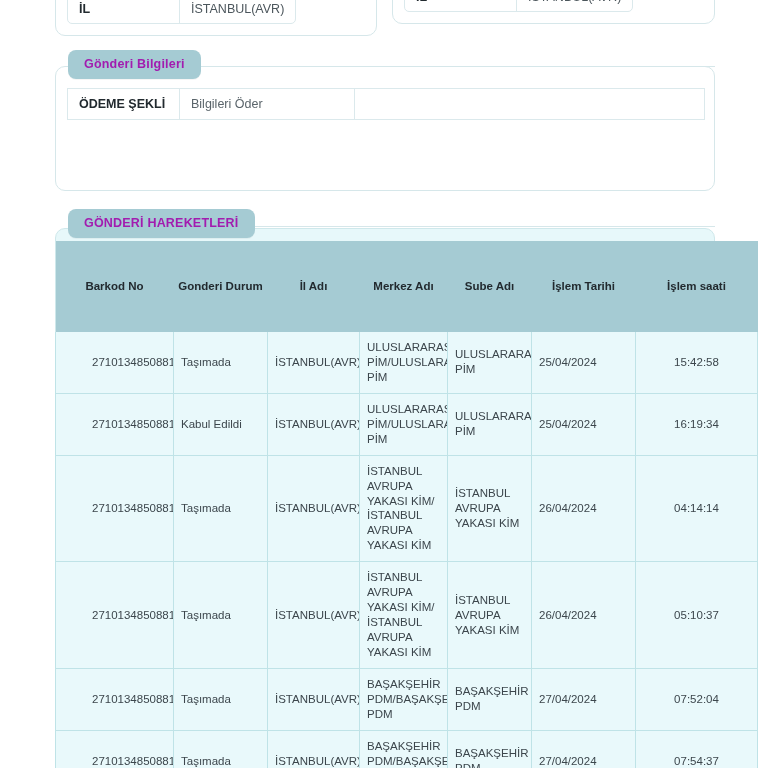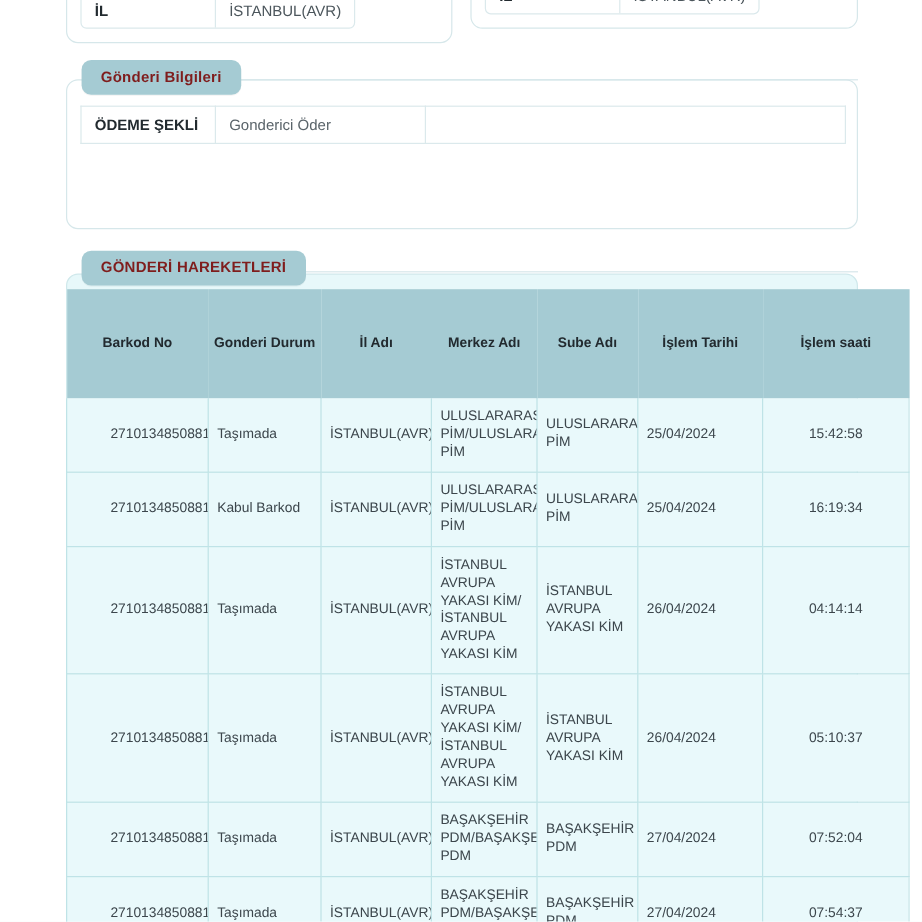--- a/index.html
+++ b/index.html
@@ -72,21 +72,21 @@
   }
 
   
   .section-tab {
     position: absolute;
     background: #a5cbd3;
     border-radius: 8px;
     padding: 7px 16px 8px 16px;
     font-weight: bold;
     font-size: 12.5px;
-    color: #7f1d1d;
+    color: #a21caf;
     letter-spacing: 0.2px;
     white-space: nowrap;
     z-index: 4;
     box-shadow: 0 1px 0 rgba(0,0,0,0.04);
   }
   .section-rule {
     position: absolute;
     height: 1px;
     background: #d6e7ea;
     z-index: 1;
@@ -205,21 +205,21 @@
 </div>
 
 <div class="section-rule" id="info-rule"></div>
 <div class="section-tab" id="info-tab">Gönderi Bilgileri</div>
 
 <div class="panel" id="info-panel">
   <table class="info-table">
     <tbody>
     <tr>
       <td class="lbl">ÖDEME ŞEKLİ</td>
-      <td class="val">Gonderici Öder</td>
+      <td class="val">Bilgileri Öder</td>
       <td class="val" colspan="2"></td>
     </tr>
   </tbody>
     </table>
 </div>
 
 <div class="section-rule" id="moves-rule"></div>
 <div class="section-tab" id="moves-tab">GÖNDERİ HAREKETLERİ</div>
 
 <div class="panel" id="moves-panel"></div>
@@ -241,21 +241,21 @@
       <td class="c-bar">2710134850881</td>
       <td class="c-dur">Taşımada</td>
       <td class="c-il">İSTANBUL(AVR)</td>
       <td class="c-mer wrap">ULUSLARARASI PİM/ULUSLARARASI PİM</td>
       <td class="c-sub wrap">ULUSLARARASI PİM</td>
       <td class="c-tar">25/04/2024</td>
       <td class="c-saa">15:42:58</td>
     </tr>
     <tr>
       <td class="c-bar">2710134850881</td>
-      <td class="c-dur">Kabul Barkod</td>
+      <td class="c-dur">Kabul Edildi</td>
       <td class="c-il">İSTANBUL(AVR)</td>
       <td class="c-mer wrap">ULUSLARARASI PİM/ULUSLARARASI PİM</td>
       <td class="c-sub wrap">ULUSLARARASI PİM</td>
       <td class="c-tar">25/04/2024</td>
       <td class="c-saa">16:19:34</td>
     </tr>
     <tr>
       <td class="c-bar">2710134850881</td>
       <td class="c-dur">Taşımada</td>
       <td class="c-il">İSTANBUL(AVR)</td>

